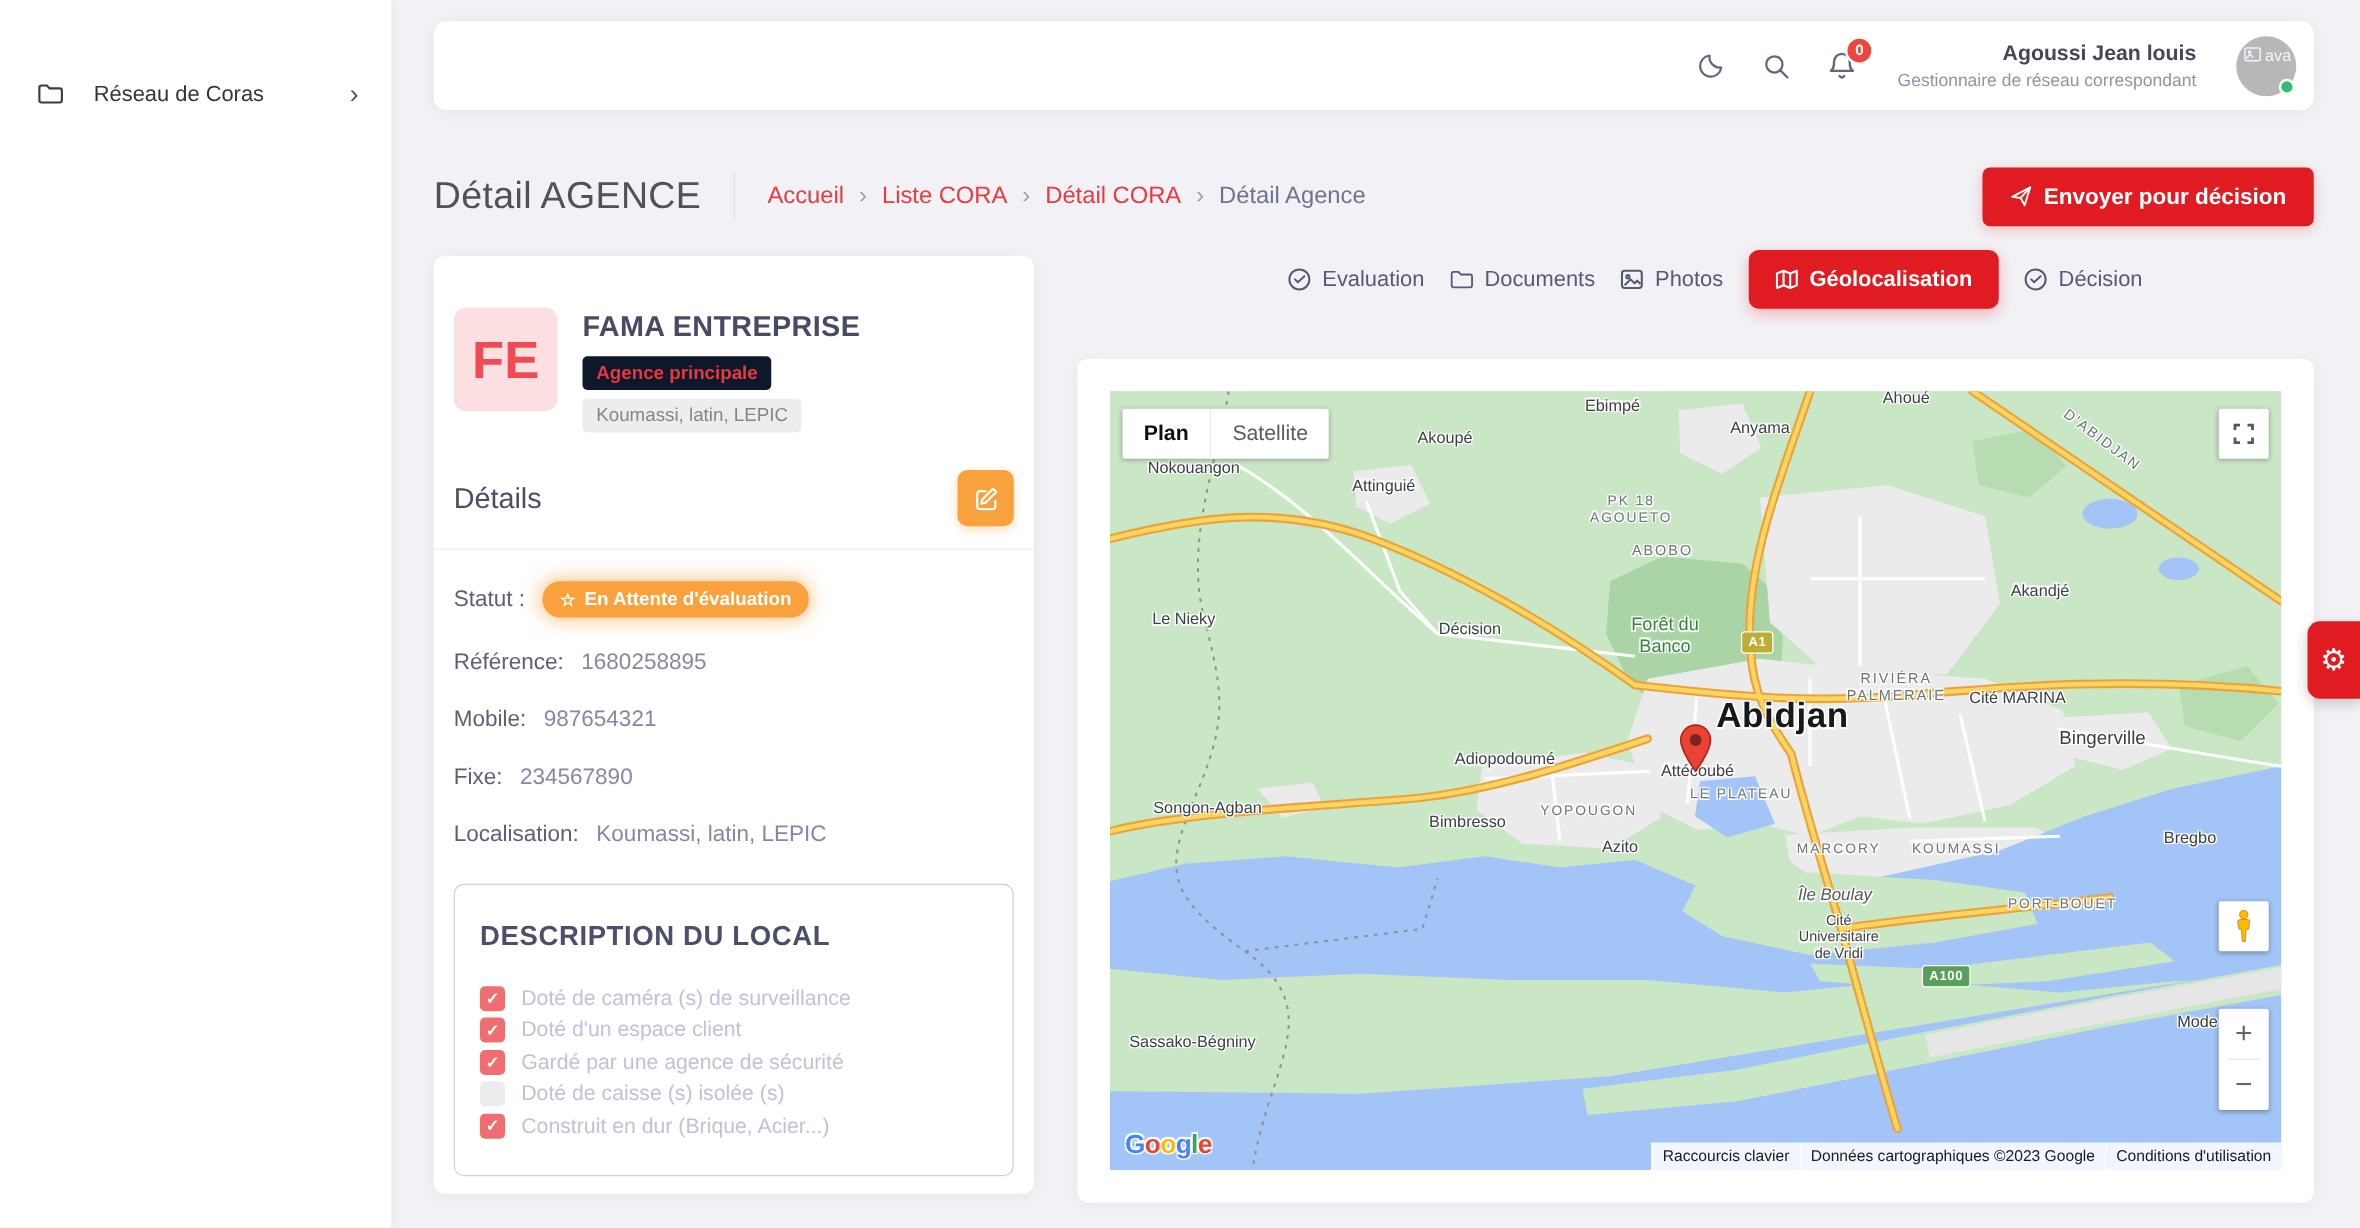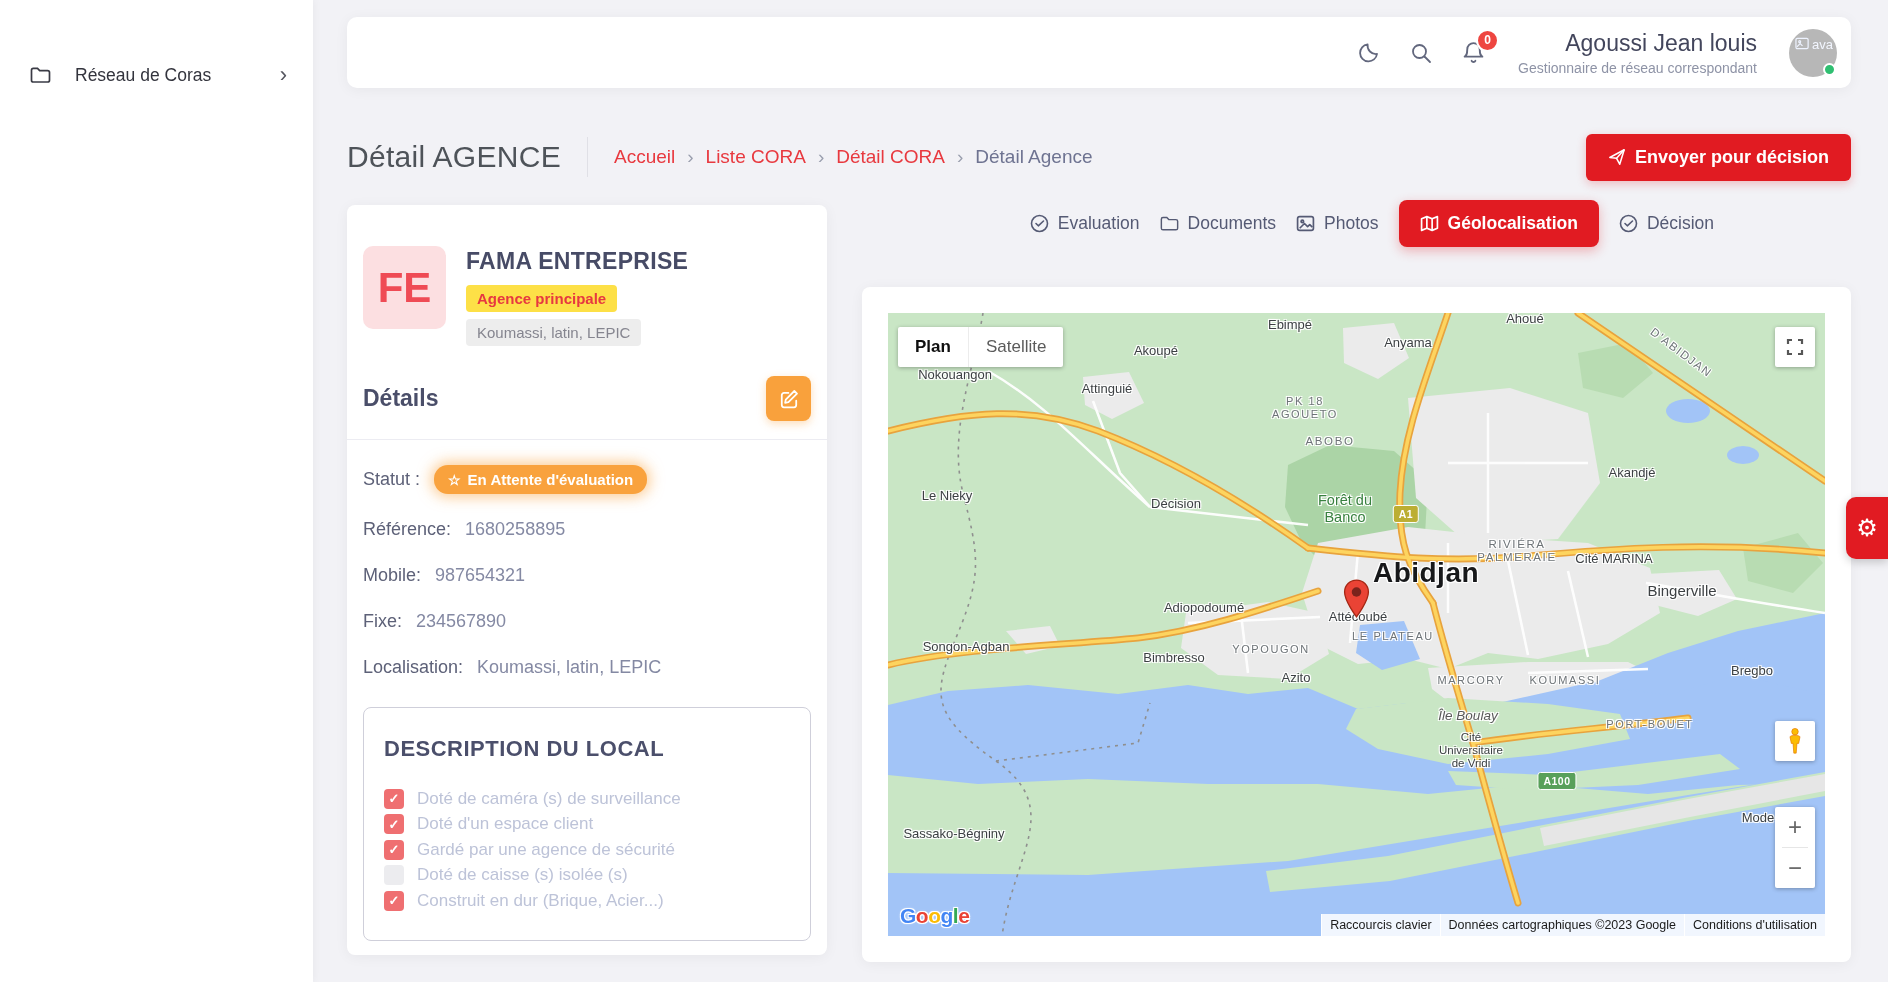--- a/index.html
+++ b/index.html
@@ -19,21 +19,21 @@
   .menu-label { font-size:17.5px; color:#33343d; }
   .menu-chevron { margin-left:auto; font-size:22px; color:#55565f; line-height:1; }
 
   
   .main { position:absolute; left:313px; top:0; width:1575px; height:100%; }
 
   .topbar { position:absolute; left:34px; right:37px; top:17px; height:71px; background:#fff; border-radius:10px; box-shadow:0 2px 14px rgba(0,0,0,.05); display:flex; align-items:center; justify-content:flex-end; padding-right:14px; gap:22px; }
   .icon-btn { background:none; border:none; cursor:pointer; width:30px; height:30px; display:flex; align-items:center; justify-content:center; position:relative; color:#62677d; }
   .badge { position:absolute; top:-9px; right:-11px; min-width:23px; height:23px; border-radius:50%; background:#ee4540; color:#fff; font-size:12px; font-weight:bold; display:flex; align-items:center; justify-content:center; border:2px solid #fff; }
   .user-meta { text-align:right; margin-left:8px; }
-  .user-name { font-size:23px; font-weight:normal; color:#43465c; }
+  .user-name { font-size:17px; font-weight:bold; color:#43465c; }
   .user-role { font-size:14px; color:#8e93a6; margin-top:3px; }
   .avatar { position:relative; width:48px; height:48px; border-radius:50%; background:#b7b7b7; margin-left:10px; flex:none; cursor:pointer; overflow:visible; }
   .avatar-inner { width:100%; height:100%; border-radius:50%; overflow:hidden; color:#f2f6ff; font-size:13px; display:flex; align-items:flex-start; gap:2px; padding:8px 0 0 6px; }
   .status-dot { position:absolute; right:1px; bottom:1px; width:13px; height:13px; border-radius:50%; background:#2fbf71; border:2px solid #fff; }
 
   .page-head { position:absolute; left:34px; right:37px; top:130px; height:54px; display:flex; align-items:center; }
   .page-title { font-size:30px; font-weight:500; color:#4e5359; letter-spacing:.3px; }
   .head-divider { width:1px; height:40px; background:#e0e0e6; margin:0 26px; }
   .breadcrumb { display:flex; align-items:center; gap:12px; font-size:19px; }
   .crumb { color:#e8393f; text-decoration:none; cursor:pointer; }
@@ -45,24 +45,24 @@
   .tabs { position:absolute; right:174px; top:199px; height:48px; display:flex; align-items:center; gap:20px; }
   .tab { display:flex; align-items:center; gap:9px; color:#555a74; font-size:17.5px; font-weight:500; background:none; border:none; font-family:inherit; cursor:pointer; }
   .tab.active { background:#e11b22; color:#fff; padding:13px 21px; border-radius:8px; font-weight:600; box-shadow:0 4px 12px rgba(225,27,34,.3); }
 
   
   .agency-card { position:absolute; left:34px; top:205px; width:480px; height:750px; background:#fff; border-radius:8px; box-shadow:0 2px 14px rgba(0,0,0,.05); }
   .agency-head { display:flex; gap:20px; padding:41px 16px 0 16px; }
   .agency-avatar { flex:none; width:83px; height:83px; border-radius:10px; background:#fcdfe1; color:#ef4b55; font-size:42px; font-weight:bold; display:flex; align-items:center; justify-content:center; }
   .agency-name { font-size:23px; font-weight:bold; color:#474b66; margin-top:2px; letter-spacing:.3px; }
   .badge-pill { display:inline-block; margin-top:10px; font-size:15px; padding:5px 11px; border-radius:4px; }
-  .badge-type { background:#fde047; color:#e73840; font-weight:bold; }
+  .badge-type { background:#0f172a; color:#e73840; font-weight:bold; }
   .badge-loc { display:table; margin-top:7px; background:#ededed; color:#85858f; }
   .details-row { display:flex; align-items:center; justify-content:space-between; margin:30px 16px 0 16px; }
-  .details-title { font-size:23px; font-weight:bold; color:#4a4e69; }
+  .details-title { font-size:23px; font-weight:normal; color:#4a4e69; }
   .edit-btn { width:45px; height:45px; border:none; border-radius:8px; background:#f9a13c; cursor:pointer; display:flex; align-items:center; justify-content:center; box-shadow:0 3px 8px rgba(249,161,60,.35); }
   .card-hr { border:none; border-top:1px solid #ececf2; margin:18px 0 0 0; }
   .frow { display:flex; align-items:center; padding:0 16px; margin-top:25px; font-size:18px; }
   .flabel { color:#5d6178; font-weight:500; margin-right:14px; }
   .fvalue { color:#8489a3; }
   .status-pill { display:inline-flex; align-items:center; gap:7px; background:#f9a23d; color:#fff; font-size:15px; font-weight:bold; padding:6px 14px; border-radius:14px; box-shadow:0 0 14px 3px rgba(249,162,61,.55); }
   .status-pill .star { font-size:14px; }
   .desc-box { margin:29px 16px 0 16px; border:1.5px solid #cfcfda; border-radius:8px; padding:28px 20px 26px 20px; }
   .desc-title { font-size:22px; font-weight:600; color:#4b4f6b; letter-spacing:.5px; }
   .desc-list { margin-top:24px; }
@@ -370,21 +370,21 @@
             <span class="mlabel area" style="left: 793px; top: 40px; transform: translate(-50%, -50%) rotate(37deg);">D'ABIDJAN</span>
             <span class="mlabel town" style="left: 268px; top: 38px;">Akoupé</span>
             <span class="mlabel town" style="left: 67px; top: 62px;">Nokouangon</span>
             <span class="mlabel town" style="left: 219px; top: 76px;">Attinguié</span>
             <span class="mlabel area sm" style="left: 417px; top: 95px;">PK 18
 AGOUETO</span>
             <span class="mlabel area" style="left: 442px; top: 129px;">ABOBO</span>
             <span class="mlabel town" style="left: 744px; top: 160px;">Akandjé</span>
             <span class="mlabel town" style="left: 59px; top: 183px;">Le Nieky</span>
             <span class="mlabel town" style="left: 288px; top: 191px;">Décision</span>
-            <span class="mlabel forest" style="left: 457px; top: 196px;">Forêt du
+            <span class="mlabel forest" style="left: 444px; top: 196px;">Forêt du
 Banco</span>
             <span class="mlabel rbadge yellow" style="left: 518px; top: 201px;">A1</span>
             <span class="mlabel area" style="left: 629px; top: 238px;">RIVIÉRA
 PALMERAIE</span>
             <span class="mlabel town" style="left: 726px; top: 246px;">Cité MARINA</span>
             <span class="mlabel city" style="left: 538px; top: 260px;">Abidjan</span>
             <span class="mlabel town big" style="left: 794px; top: 278px;">Bingerville</span>
             <span class="mlabel town" style="left: 316px; top: 295px;">Adiopodoumé</span>
             <span class="mlabel town" style="left: 470px; top: 304px;">Attécoubé</span>
             <span class="mlabel area sm" style="left: 505px; top: 323px;">LE PLATEAU</span>

